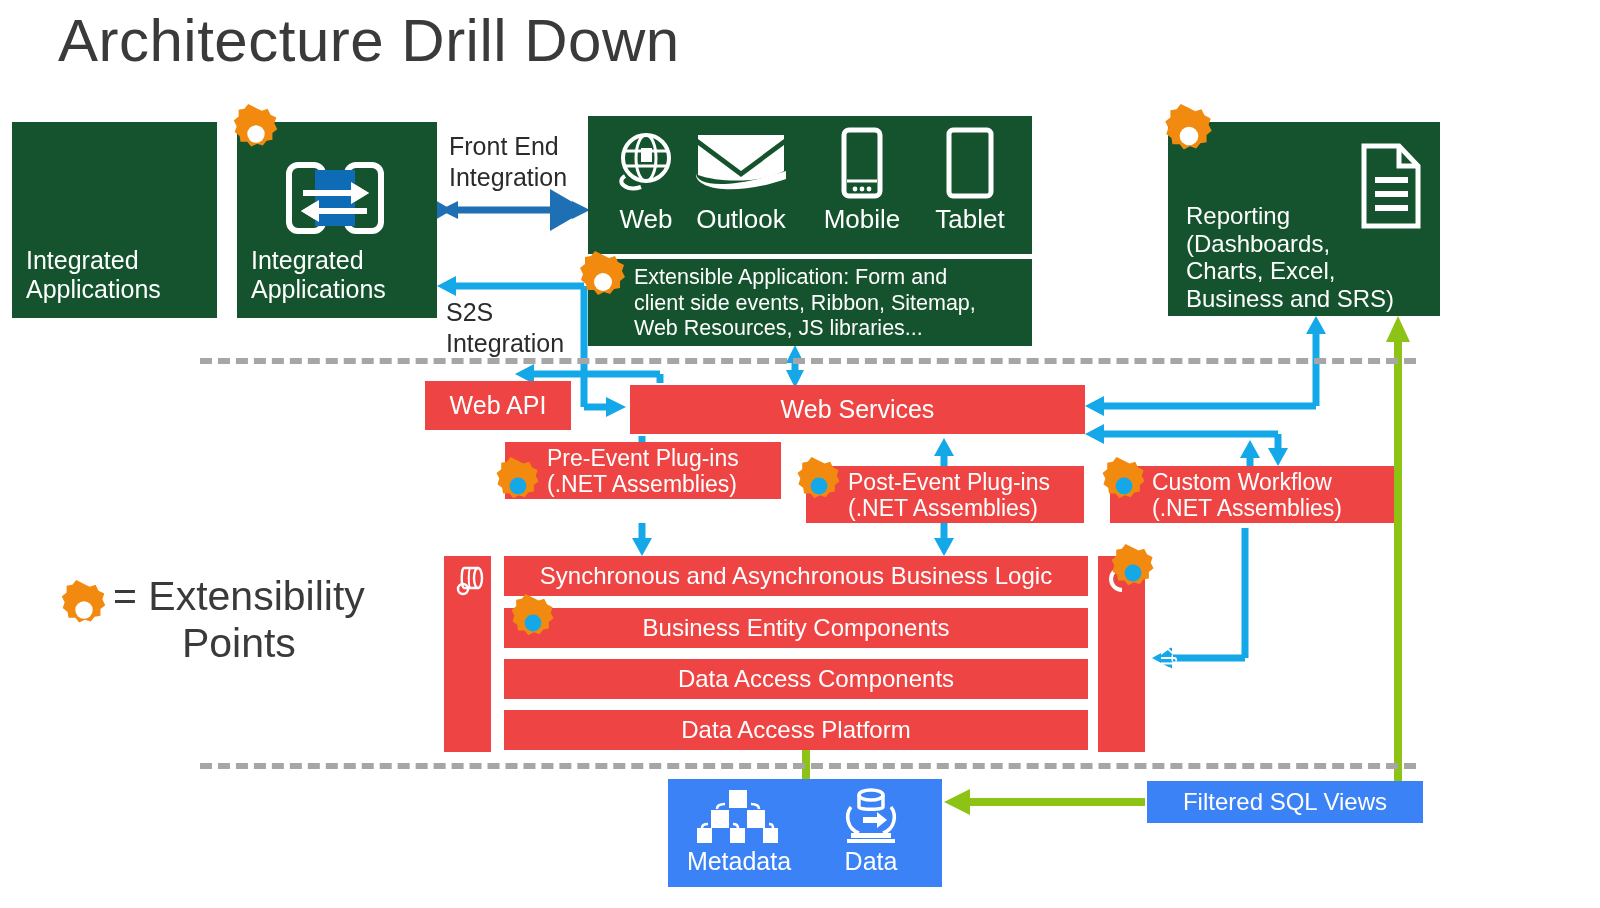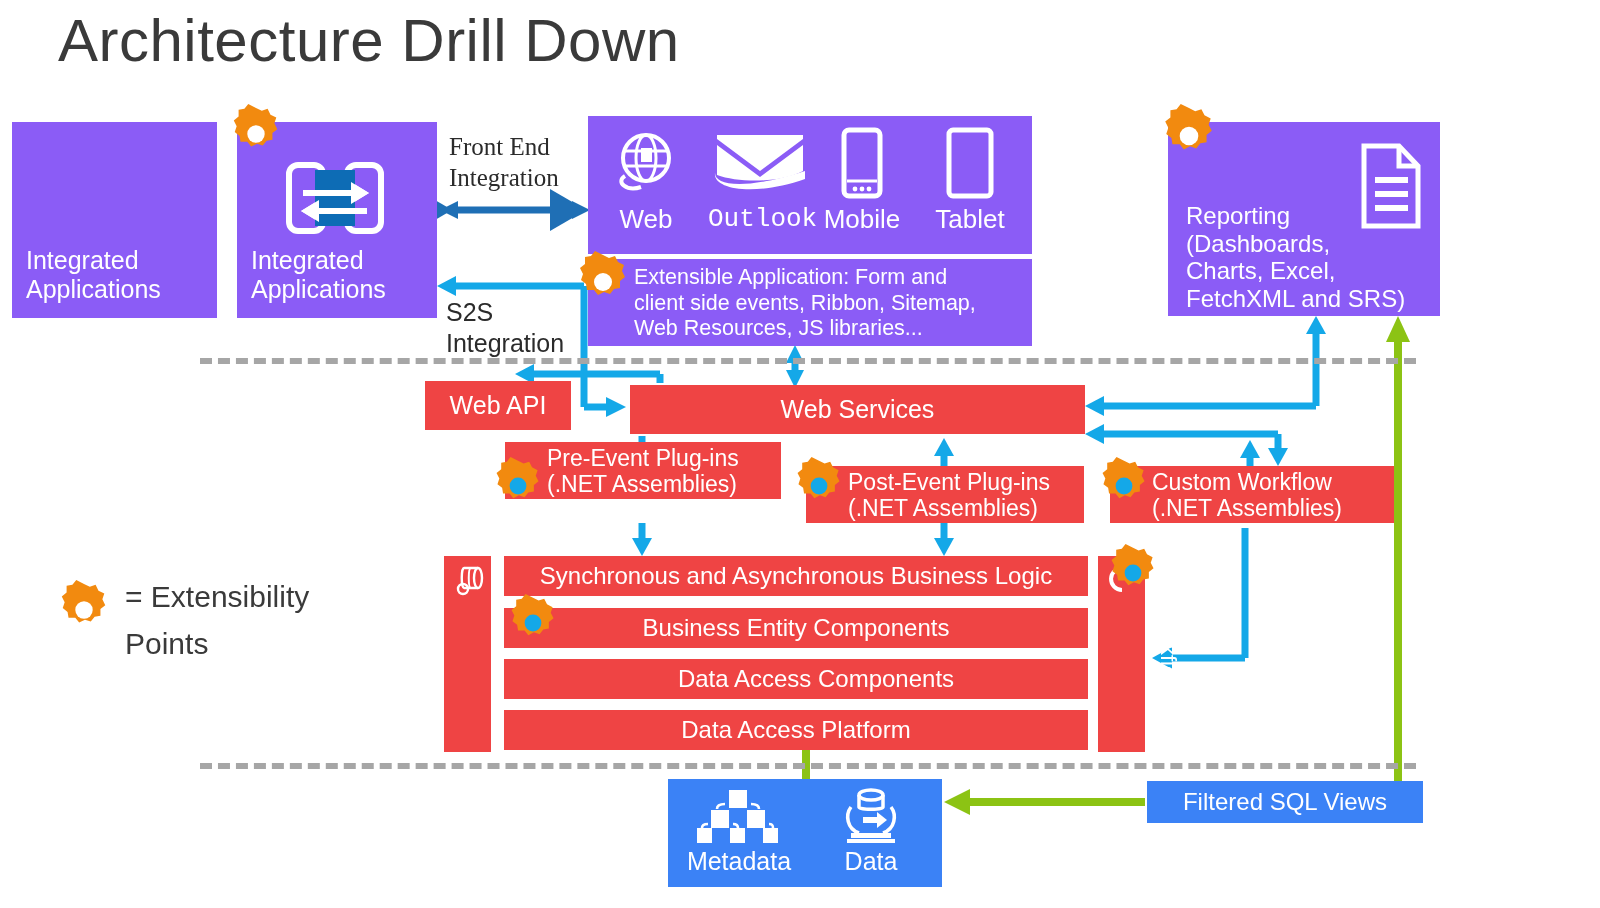--- a/index.html
+++ b/index.html
@@ -8,21 +8,21 @@
   .stage{position:absolute;left:0;top:0;width:1600px;height:908px;}
   .abs{position:absolute;box-sizing:border-box;}
 
   
   #page-title{
     left:58px;top:6px;font-size:60px;line-height:70px;color:#3a3a3a;
     font-weight:300;letter-spacing:.5px;white-space:nowrap;
   }
 
   
-  .box-dark{background:#8b5cf6;color:#fff;}
+  .box-dark{background:#14532d;color:#fff;}
   .box-light{background:#ef4444;color:#fff;}
   .box-green{background:#3b82f6;color:#fff;}
 
   .box-label{font-size:25px;line-height:29px;}
 
   
   #integrated-apps-plain{left:12px;top:122px;width:205px;height:196px;}
   #integrated-apps-plain .txt{position:absolute;left:14px;bottom:14px;}
 
   
@@ -77,26 +77,26 @@
   .data-cell{position:absolute;top:6px;width:126px;text-align:center;}
   .data-cell .dicon{height:62px;display:flex;align-items:center;justify-content:center;}
   .data-cell .dlabel{font-size:25px;line-height:28px;}
 
   
   #filtered-sql{left:1147px;top:781px;width:276px;height:42px;
     display:flex;align-items:center;justify-content:center;font-size:24px;}
 
   
   .anno{font-size:25px;line-height:31px;color:#2b2b2b;}
-  #front-end-label{left:449px;top:131px;font-family:Liberation Serif, serif;}
+  #front-end-label{left:449px;top:131px;}
   #s2s-label{left:446px;top:297px;}
 
   
   #legend{left:55px;top:573px;display:flex;align-items:flex-start;}
-  #legend .ltxt{font-size:30px;line-height:47px;color:#3a3a3a;margin-left:12px;}
+  #legend .ltxt{font-size:41px;line-height:47px;color:#3a3a3a;text-align:center;}
 
   
   .dashed{height:0;border-top:6px dashed #a6a6a6;}
   #divider-top{left:200px;top:358px;width:1216px;}
   #divider-bottom{left:200px;top:763px;width:1216px;}
 
   
   .gear{position:absolute;}
   svg{display:block;overflow:visible;}
 </style>
@@ -256,21 +256,21 @@
           <ellipse cx="33" cy="26" rx="10" ry="23" fill="none" stroke="#fff" stroke-width="3"></ellipse>
           <line x1="11" y1="19" x2="55" y2="19" stroke="#fff" stroke-width="3"></line>
           <line x1="11" y1="34" x2="55" y2="34" stroke="#fff" stroke-width="3"></line>
           <rect x="28" y="16" width="11" height="14" fill="#fff"></rect>
           <path d="M12 44 C2 50, 14 60, 28 55" fill="none" stroke="#fff" stroke-width="4"></path>
         </svg>
       </div>
       <div class="clabel">Web</div>
     </div>
 
-    <div class="client-cell" style="left:120px;font-family:Liberation Mono, monospace;">
+    <div class="client-cell" style="left:101px;">
       <div class="cicon">
         <svg width="94" height="64" viewBox="0 0 94 64">
           <path d="M4 8 L47 40 L90 8 L90 4 L4 4 Z" fill="#fff"></path>
           <path d="M4 14 L4 44 C26 52, 68 52, 90 40 L90 14 L47 46 Z" fill="#fff"></path>
           <path d="M2 42 C2 54, 30 60, 92 40 L92 48 C40 66, 0 58, 2 42 Z" fill="#fff"></path>
         </svg>
       </div>
       <div class="clabel">Outlook</div>
     </div>
 
@@ -314,21 +314,21 @@
       <path d="M20 4 L55 4 L74 24 L74 84 L20 84 Z" fill="none" stroke="#fff" stroke-width="5"></path>
       <path d="M55 4 L55 24 L74 24" fill="none" stroke="#fff" stroke-width="5"></path>
       <line x1="31" y1="38" x2="64" y2="38" stroke="#fff" stroke-width="6"></line>
       <line x1="31" y1="52" x2="64" y2="52" stroke="#fff" stroke-width="6"></line>
       <line x1="31" y1="66" x2="64" y2="66" stroke="#fff" stroke-width="6"></line>
     </svg>
     <div class="txt">
       <div>Reporting</div>
       <div>(Dashboards,</div>
       <div>Charts, Excel,</div>
-      <div>FetchXML and SRS)</div>
+      <div>Business and SRS)</div>
     </div>
   </div>
   <svg class="gear" style="left:1158px;top:105px;width:62px;height:62px;" viewBox="0 0 60 60">
     <path d="M30 3 l6 3 l6 -2 l3 6 l6 3 l-2 6 l3 6 l-5 4 l0 7 l-6 1 l-4 5 l-6 -2 l-6 3 l-4 -5 l-7 0 l-1 -6 l-5 -4 l2 -6 l-3 -6 l5 -4 l0 -7 l6 -1 l4 -5 z" fill="#f28a0f"></path>
     <circle cx="30" cy="30" r="9" fill="#fff"></circle>
   </svg>
 
   <div class="abs box-light" id="web-api">
     <span>Web API</span>
   </div>

